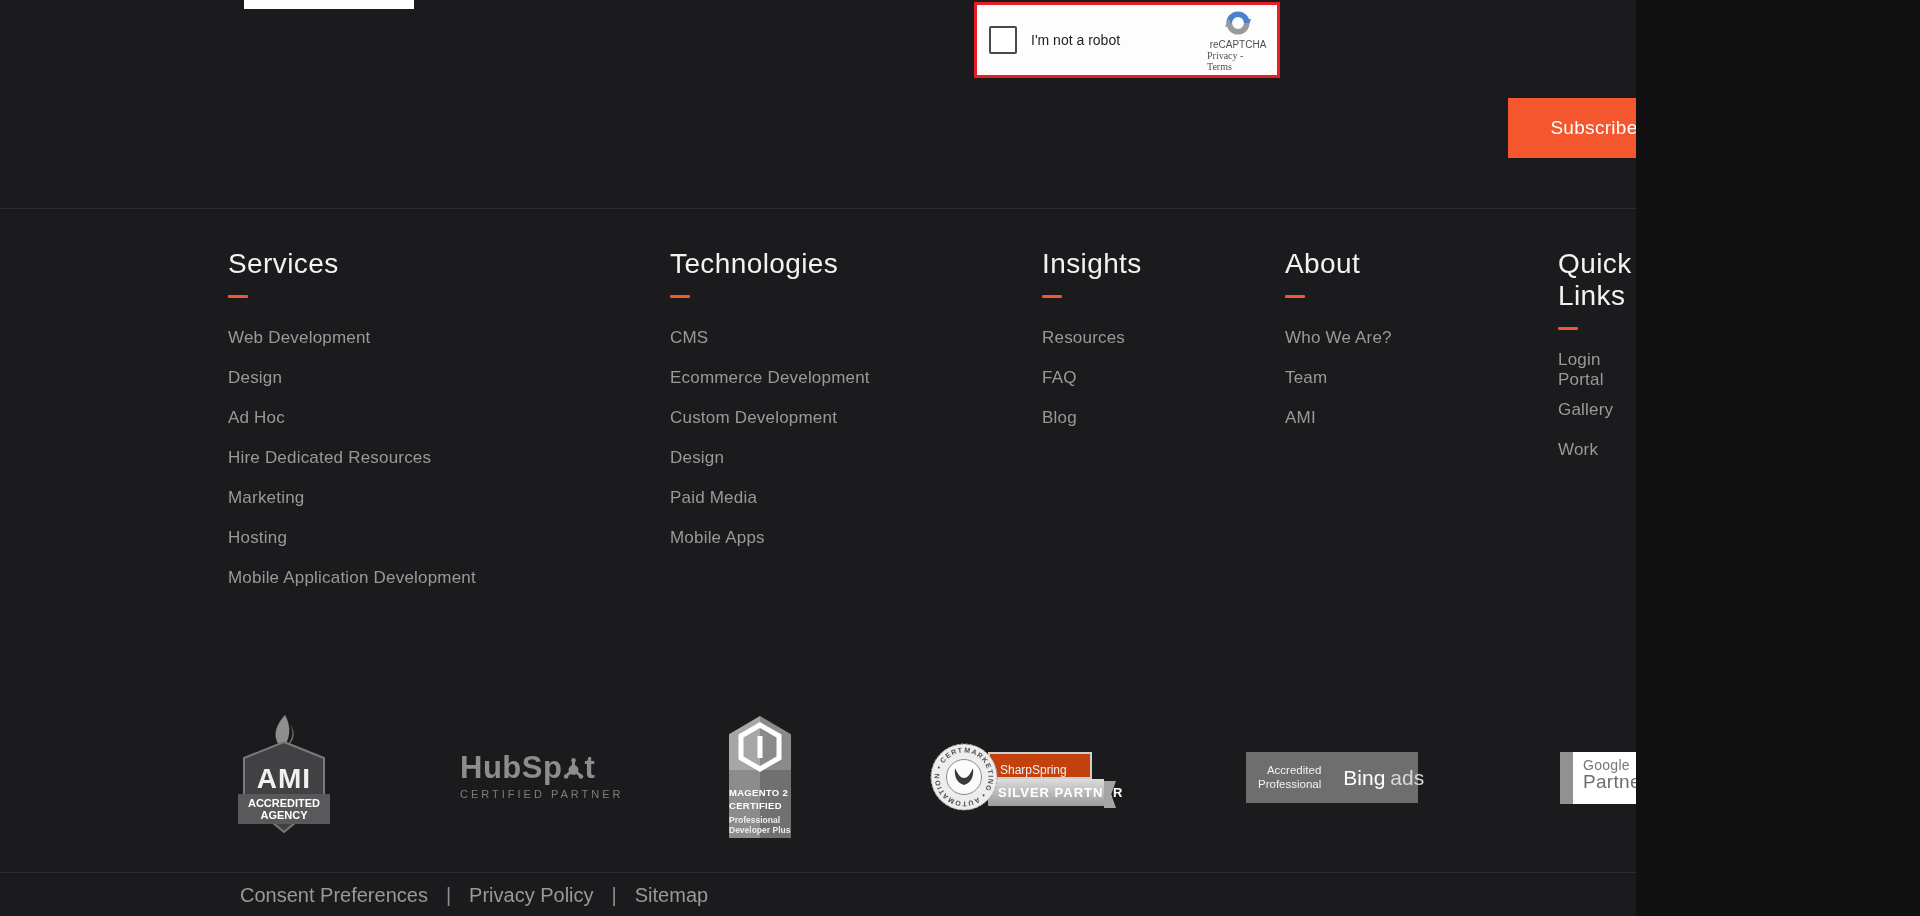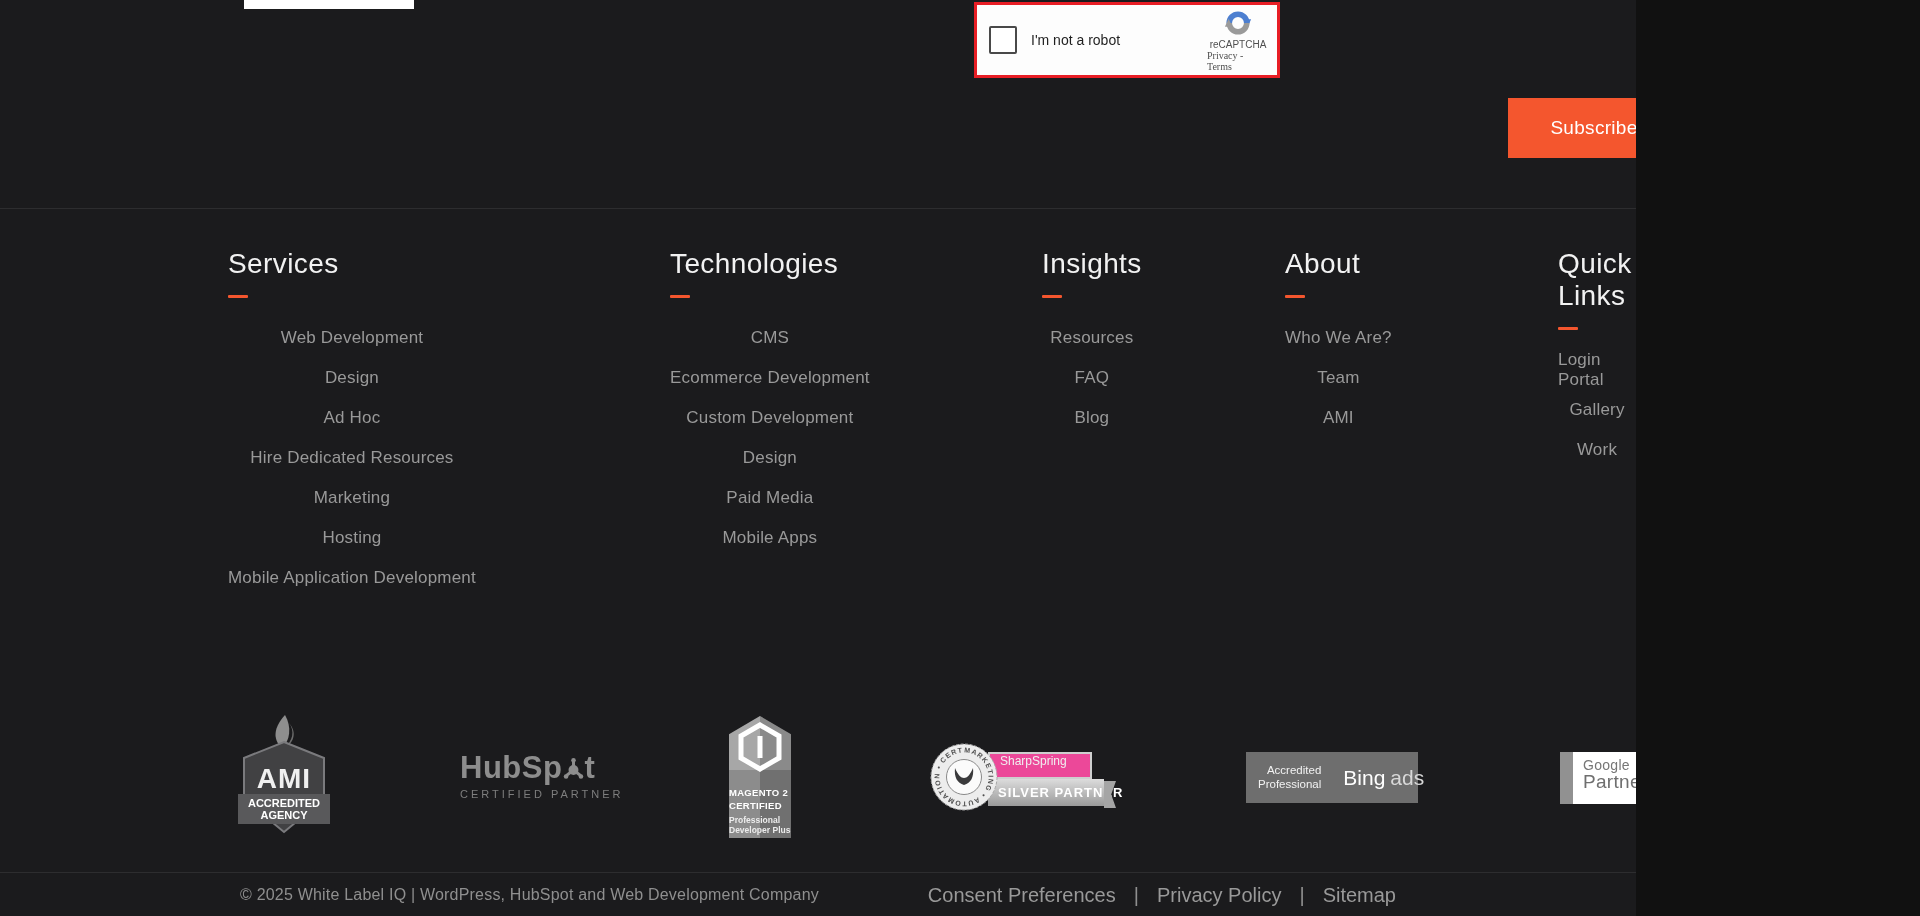--- a/index.html
+++ b/index.html
@@ -18,21 +18,21 @@
   .cap-links{font-size:10px;color:#4f4f4f;cursor:pointer;font-family:Liberation Serif, serif;}
   .subscribe{position:absolute;left:1508px;top:98px;width:172px;height:60px;background:var(--accent,#f4562e);color:#fff;font-size:19px;letter-spacing:.3px;border:none;cursor:pointer;font-family:inherit;font-weight:500;}
 
   
   .footer-nav{position:absolute;left:0;top:210px;width:100%;height:476px;}
   .col{position:absolute;top:38px;}
   .col-1{left:228px}.col-2{left:670px}.col-3{left:1042px}.col-4{left:1285px}.col-5{left:1558px}
   .col h3{color:var(--heading,#f2f2f2);font-size:28px;font-weight:500;letter-spacing:.4px;}
   .rule{width:20px;height:3px;background:var(--accent,#f4562e);margin-top:15px;border-radius:1px;}
   .col ul{list-style:none;margin-top:20px;}
-  .col li{height:40px;display:flex;align-items:center;justify-content:center;}
+  .col li{height:40px;display:flex;align-items:center;}
   .col a{color:var(--link,#999);font-size:17px;letter-spacing:.2px;text-decoration:none;cursor:pointer;}
 
   
   .logo-strip{position:absolute;left:0;top:686px;width:100%;height:187px;border-bottom:1px solid var(--divider,#2d2d2f);}
   .badge{position:absolute;}
 
   
   .ami{left:238px;top:29px;width:92px;height:125px;}
   .ami svg text{font-family:"Liberation Sans",sans-serif;}
 
@@ -50,21 +50,21 @@
     clip-path:polygon(50% 0,100% 15%,100% 100%,0 100%,0 15%);}
   .mag-m{position:absolute;left:50%;top:6px;transform:translateX(-50%);}
   .mag-t{position:absolute;width:100%;text-align:left;color:#fff;white-space:nowrap;}
   .mag-l1{top:71px;font-size:9.5px;font-weight:bold;letter-spacing:.3px;}
   .mag-l2{top:84px;font-size:9.5px;font-weight:bold;letter-spacing:.3px;}
   .mag-l3{top:99px;font-size:8.5px;font-weight:600;color:#ececec;}
   .mag-l4{top:109px;font-size:8.5px;font-weight:600;color:#ececec;}
 
   
   .sharpspring{left:930px;top:57px;width:186px;height:72px;}
-  .ss-bar1{position:absolute;left:58px;top:9px;width:104px;height:27px;background:#ec4899;border:2px solid #cfcfcf;display:flex;align-items:flex-start;padding-left:10px;}
+  .ss-bar1{position:absolute;left:58px;top:9px;width:104px;height:27px;background:#c2410c;border:2px solid #cfcfcf;display:flex;align-items:flex-end;padding-left:10px;}
   .ss-bar1 span{font-size:12px;color:#f0f0f0;}
   .ss-bar2{position:absolute;left:58px;top:36px;width:116px;height:27px;background:linear-gradient(180deg,#dcdcdc,#9a9a9a);display:flex;align-items:center;padding-left:10px;}
   .ss-bar2 span{font-size:13px;font-weight:bold;color:#fff;letter-spacing:1px;white-space:nowrap;}
   .ss-tail{position:absolute;left:174px;top:38px;width:12px;height:27px;background:#a5a5a5;clip-path:polygon(0 0,100% 0,60% 50%,100% 100%,0 100%);}
   .ss-seal{position:absolute;left:0;top:0;z-index:2;}
   .ss-seal text{font-family:"Liberation Sans",sans-serif;}
 
   
   .bing{left:1246px;top:66px;width:172px;height:51px;background:#6e6e6e;display:flex;align-items:center;padding:0 12px;}
   .bing-left{font-size:11.5px;color:#f2f2f2;line-height:1.2;text-align:right;margin-right:9px;}
@@ -299,21 +299,20 @@
     <div class="badge gpartner">
       <div class="gp-strip"></div>
       <div class="gp-text">
         <div class="gp-google">Google</div>
         <div class="gp-partner">Partner</div>
       </div>
     </div>
   </section>
 
   <section class="bottom-bar">
-    <span class="copyright">© 2025 White Label IQ | WordPress, HubSpot and Web Development Company</span>
     <div class="legal">
       <a>Consent Preferences</a>
       <span class="sep">|</span>
       <a>Privacy Policy</a>
       <span class="sep">|</span>
       <a>Sitemap</a>
     </div>
   </section>
 
   <button class="to-top">

